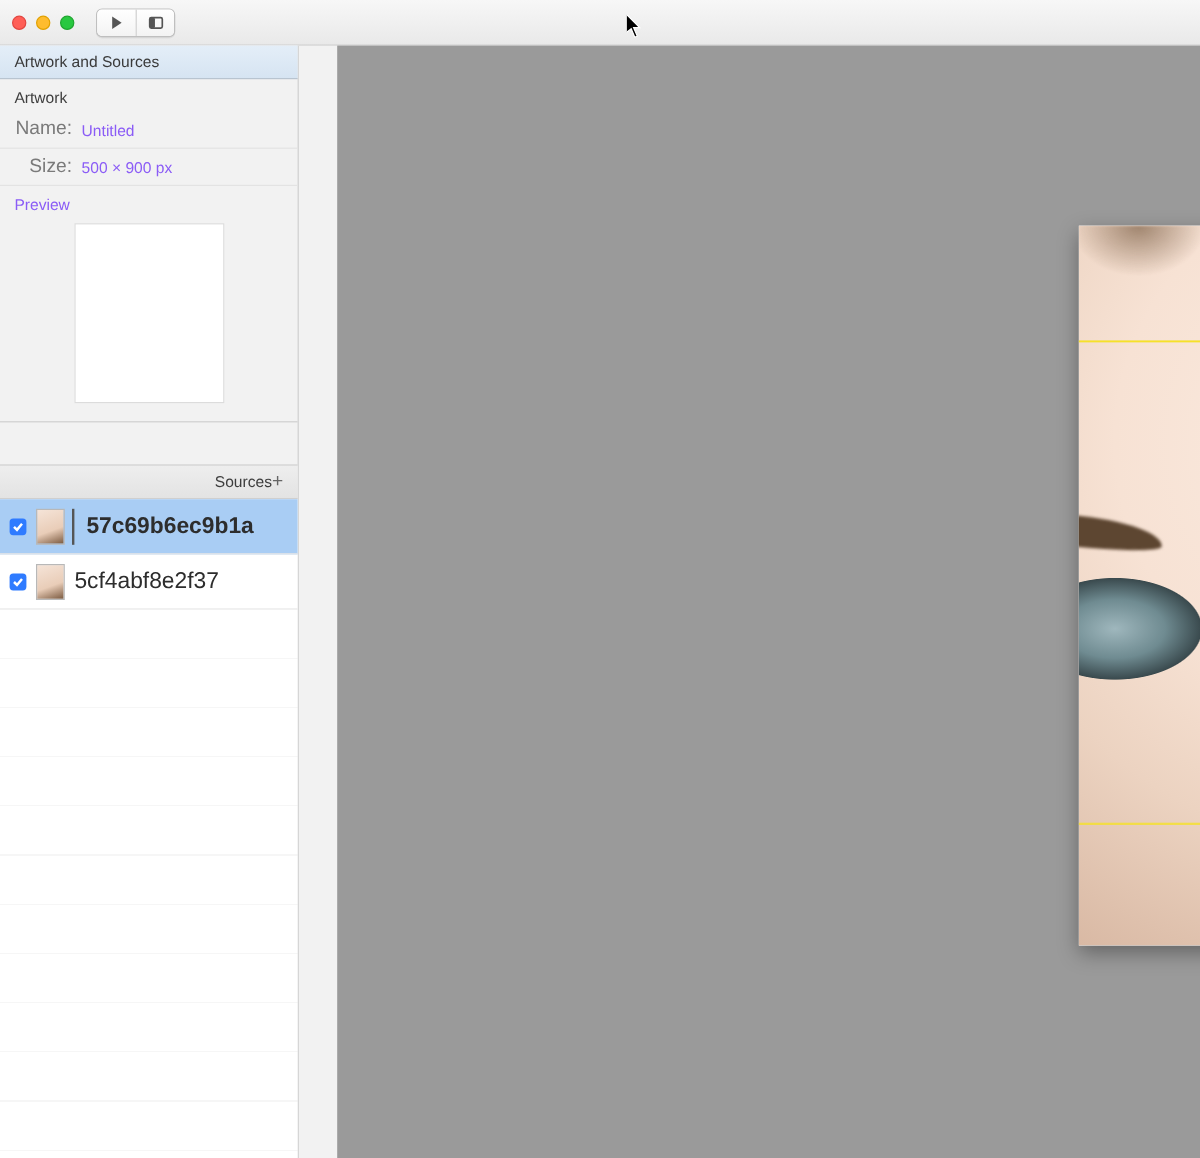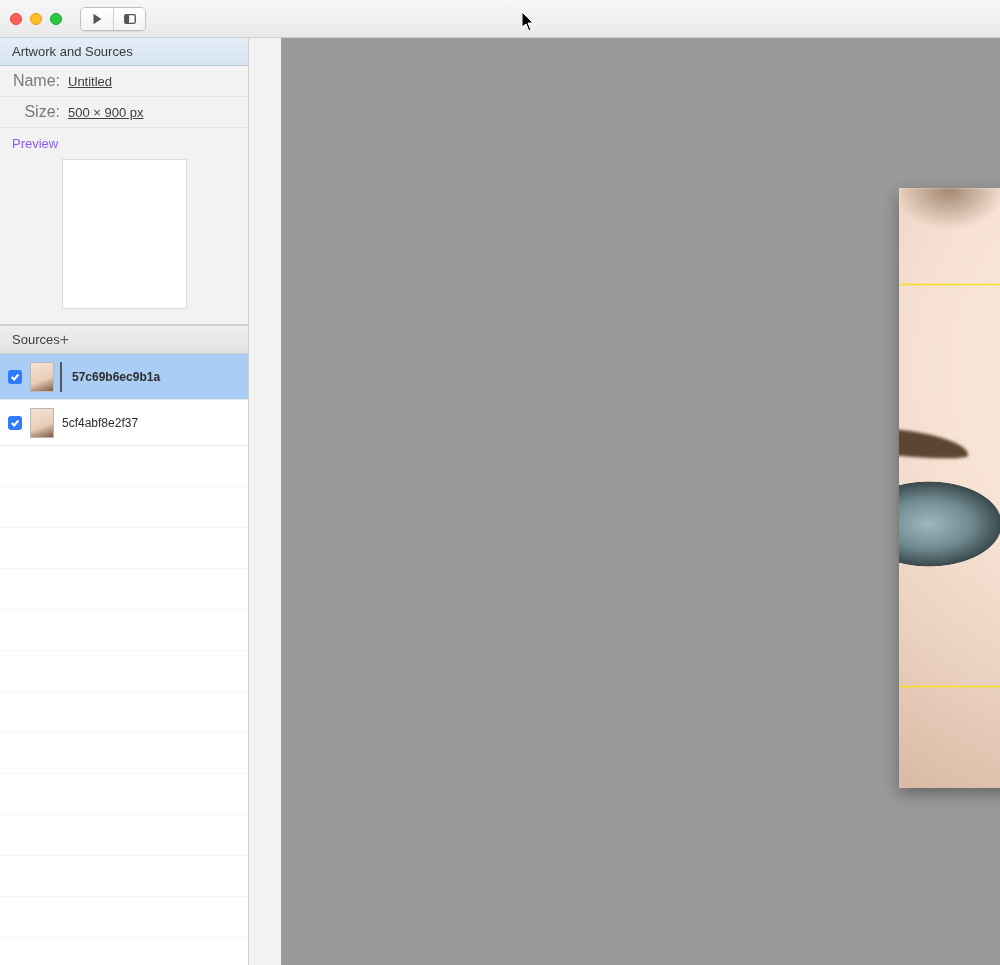--- a/index.html
+++ b/index.html
@@ -84,64 +84,65 @@
     padding:6px 12px;
     border-bottom:1px solid #e3e3e3;
     gap:8px;
   }
   .kv-label {
     width:48px;
     text-align:right;
     color:#7a7a7a;
     font-size:16px;
   }
-  .kv-value { font-size:13px; color:#404040;text-decoration:underline;}
+  .kv-value { font-size:13px; color:#8b5cf6;}
   .preview-label {
     font-size:13px;
     padding:8px 12px 4px;
     color:#8b5cf6;
   }
   .preview-pane {
     height:170px;
     display:flex;
     align-items:flex-start;
     justify-content:center;
     padding-top:4px;
     border-bottom:1px solid #cfcfcf;
   }
   .preview-box {
     width:125px; height:150px;
     background:#ffffff;
     border:1px solid #dcdcdc;
   }
 
   .sources-header {
-    display:flex; align-items:center; justify-content:flex-start;
+    display:flex; align-items:center; justify-content:flex-end;
     background:linear-gradient(#eeeeee,#e3e3e3);
     border-top:1px solid #d0d0d0;
     border-bottom:1px solid #cfcfcf;
     padding:6px 12px;
     font-size:13px;
     color:#3d3d3d;
+    margin-top:35px;
   }
   .plus-btn {
     font-size:16px;
     line-height:14px;
     color:#666;
     cursor:pointer;
     user-select:none;
   }
 
   .source-list { background:#ffffff; flex:0 0 auto;}
   .source-row {
     display:flex; align-items:center;
     gap:8px;
     padding:6px 8px;
     border-bottom:1px solid #e7e7e7;
-    font-size:12px;
+    font-size:19px;
     min-height:46px;
     cursor:pointer;
   }
   .source-row.selected {
     background:#a9cdf4;
   }
   .source-row.selected .source-name { font-weight:700; }
   .chk {
     width:14px; height:14px;
     border-radius:3px;
@@ -261,20 +262,21 @@
       </svg>
   </div>
 </div>
 
 <div class="workspace">
 
   <aside class="sidebar">
 
     <div class="panel-title">Artwork and Sources</div>
 
+    <div class="section-head">Artwork</div>
 
     <div class="kv-row">
       <span class="kv-label">Name:</span>
       <span class="kv-value">Untitled</span>
     </div>
 
     <div class="kv-row">
       <span class="kv-label">Size:</span>
       <span class="kv-value">500 × 900 px</span>
     </div>

